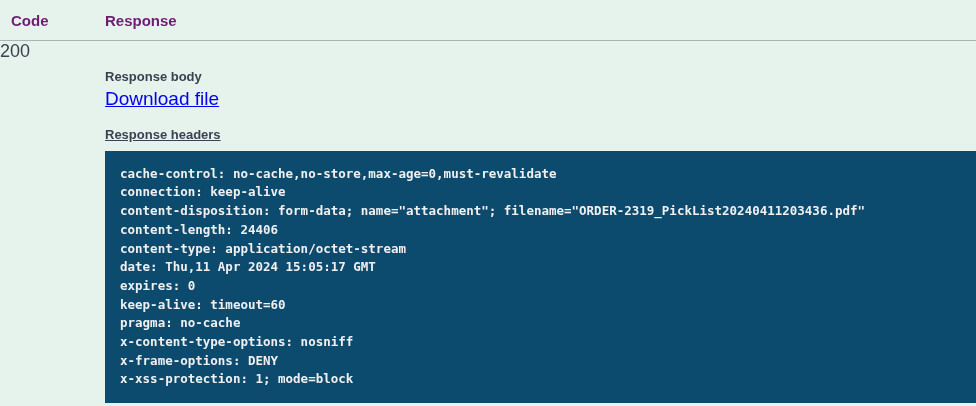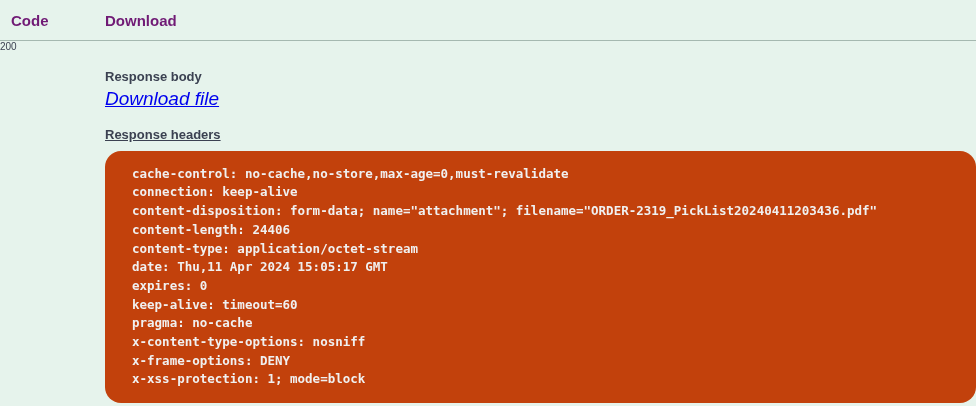--- a/index.html
+++ b/index.html
@@ -36,21 +36,21 @@
   .responses-head th.h-details { padding-left: 0; }
 
   .responses-body td {
     vertical-align: top;
     padding: 0;
     border: 0;
   }
 
   .cell-code {
     padding: 15px 0 0 11px;
-    font-size: 10px;
+    font-size: 18px;
     font-weight: 400;
     color: #3b4151;
     line-height: 1.2;
   }
 
   .cell-details {
     padding: 0;
     margin-top: 16px;
   }
 
@@ -67,36 +67,35 @@
   }
 
   .download-link {
     display: inline-block;
     margin-top: 3px;
     font-size: 19px;
     color: #0000ee;
     text-decoration: underline;
     cursor: pointer;
     line-height: 1.25;
-    font-style: italic;
   }
 
   .response-headers-title {
     padding-top: 16px;
     text-decoration: underline;
   }
 
   .headers-wrapper {
     margin-top: 9px;
   }
 
   .headers-block {
-    background: #c2410c;
-    border-radius: 16px;
-    padding: 14px 18px 14px 27px;
+    background: #0c4a6e;
+    border-radius: 0;
+    padding: 14px 18px 14px 15px;
     margin: 0;
     min-height: 224px;
     box-sizing: border-box;
   }
 
   .header-line {
     font-family: "DejaVu Sans Mono", "Liberation Mono", monospace;
     font-size: 12.5px;
     font-weight: bold;
     color: #f0f0f0;
@@ -109,21 +108,21 @@
 <body>
 
 <table class="responses-table">
   <colgroup>
     <col class="col-code">
     <col class="col-details">
   </colgroup>
   <thead class="responses-head">
     <tr>
       <th class="h-code">Code</th>
-      <th class="h-details">Download</th>
+      <th class="h-details">Response</th>
     </tr>
   </thead>
   <tbody class="responses-body">
     <tr>
       <td class="cell-code">200</td>
       <td class="cell-details">
 
         <div class="section-title response-body-title">Response body</div>
 
         <a class="download-link" href="#">Download file</a>

